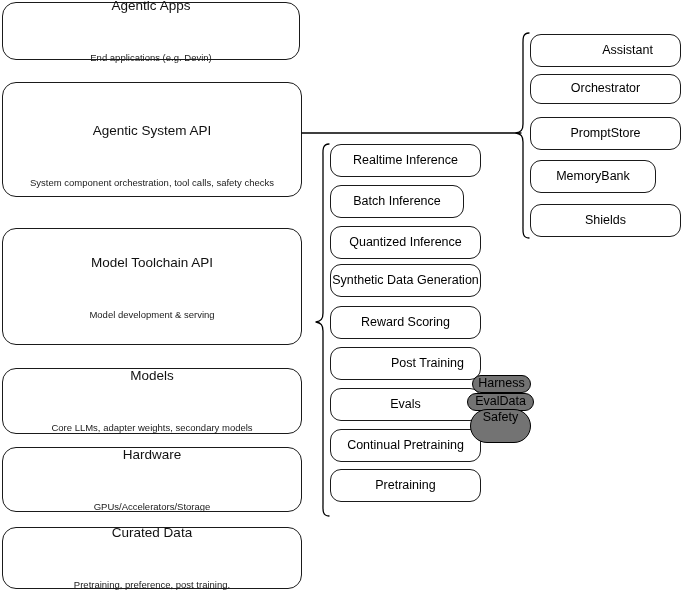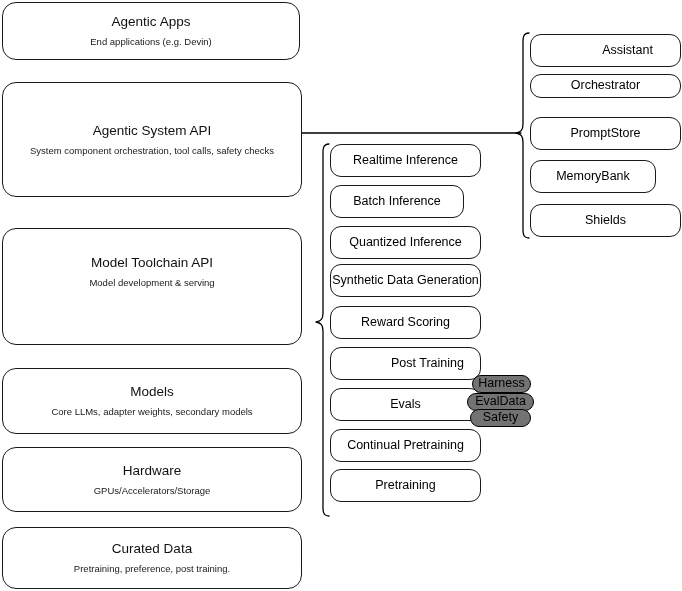--- a/index.html
+++ b/index.html
@@ -26,20 +26,21 @@
     box-sizing: border-box;
     border: 1.3px solid #1a1a1a;
     background: #ffffff;
     border-radius: 12px;
     display: flex;
     flex-direction: column;
     align-items: center;
     justify-content: center;
     text-align: center;
     line-height: 1.25;
+    gap: 32px;
   }
   .stack-node {
     border-radius: 14px;
   }
   .stack-title {
     font-size: 13.5px;
     color: #111111;
   }
   .stack-sub {
     font-size: 9.5px;
@@ -138,21 +139,21 @@
              L 323 313
              C 323 319 321 321 316 322
              C 321 323 323 325 323 331
              L 323 504
              C 323 509 322 516 329 516"></path>
   </svg>
 
   <div class="node leaf" style="left:530px; top:34px; width:151px; height:33px;padding-left:44px;">
     <span class="leaf-label">Assistant</span>
   </div>
-  <div class="node leaf" style="left:530px; top:74px; width:151px; height:24px;">
+  <div class="node leaf" style="left:530px; top:74px; width:151px; height:30px;">
     <span class="leaf-label">Orchestrator</span>
   </div>
   <div class="node leaf" style="left:530px; top:117px; width:151px; height:33px;">
     <span class="leaf-label">PromptStore</span>
   </div>
   <div class="node leaf" style="left:530px; top:160px; width:126px; height:33px;">
     <span class="leaf-label">MemoryBank</span>
   </div>
   <div class="node leaf" style="left:530px; top:204px; width:151px; height:33px;">
     <span class="leaf-label">Shields</span>
@@ -185,17 +186,17 @@
   <div class="node leaf" style="left:330px; top:469px; width:151px; height:33px;">
     <span class="leaf-label">Pretraining</span>
   </div>
 
   <div class="pill" style="left:472px; top:375px; width:59px; height:18px;">
     <span>Harness</span>
   </div>
   <div class="pill" style="left:467px; top:393px; width:67px; height:18px;">
     <span>EvalData</span>
   </div>
-  <div class="pill" style="left:470px; top:409px; width:61px; height:18px;">
+  <div class="pill" style="left:470px; top:409px; width:61px; height:34px;">
     <span>Safety</span>
   </div>
 
 </div>
 
 </body></html>

